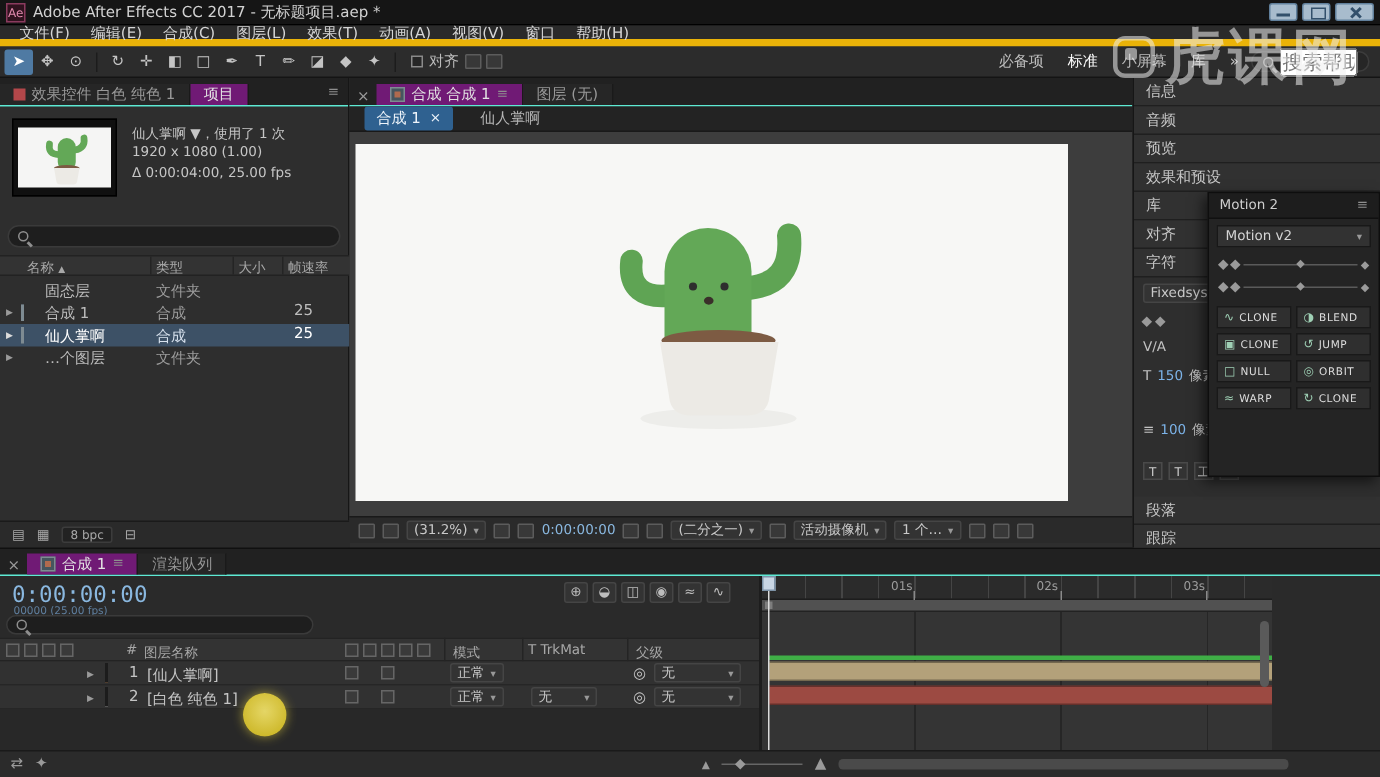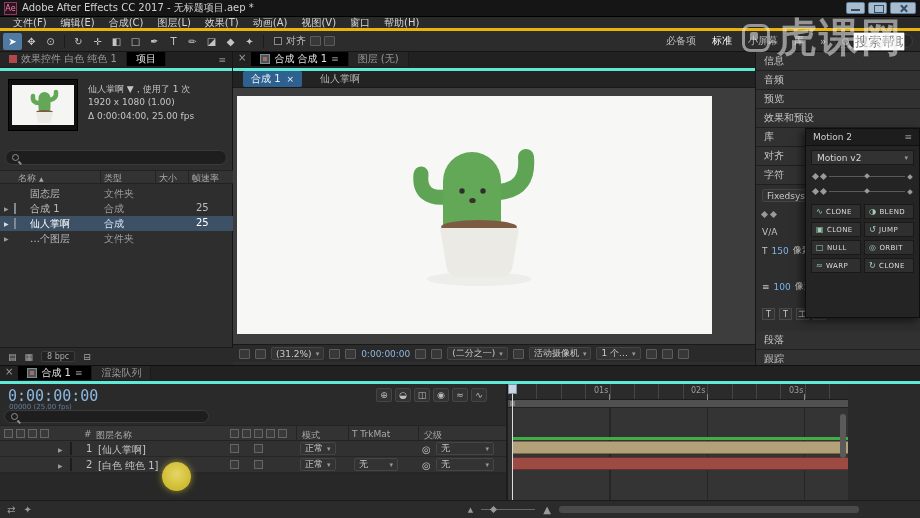--- a/index.html
+++ b/index.html
@@ -14,37 +14,37 @@
 .wtitle{font-size:10px;color:#d2d2d2;white-space:nowrap}
 .winbtns{margin-left:auto;display:flex;gap:3px}
 .wbtn{width:19px;height:12px;background:#a8bccd;border:1px solid #61809c;border-radius:2px;position:relative}
 .wbtn.min::after{content:"";position:absolute;left:4px;right:4px;bottom:2px;height:2px;background:#33506b}
 .wbtn.max::after{content:"";position:absolute;left:5px;top:2px;width:8px;height:6px;border:1px solid #33506b}
 .wbtn.cls{width:26px}
 .wbtn.cls::before,.wbtn.cls::after{content:"";position:absolute;left:12px;top:1px;width:2px;height:9px;background:#33506b;transform:rotate(45deg)}
 .wbtn.cls::after{transform:rotate(-45deg)}
 
 
-.menubar{left:0;top:17px;width:920px;height:14px;background:#2a2a2a;display:flex;align-items:center;padding:0 6px;border-bottom:3px solid #eab308}
+.menubar{left:0;top:17px;width:920px;height:14px;background:#2a2a2a;display:flex;align-items:center;padding:0 6px;border-bottom:5px solid #eab308}
 .mitem{font-size:10px;color:#d6d6d6;padding:0 7px;white-space:nowrap}
 .toolbar{left:0;top:31px;width:920px;height:21px;background:#2c2c2c;border-bottom:1px solid #141414;display:flex;align-items:center;padding:0 3px}
 .tool{width:19px;height:17px;display:flex;align-items:center;justify-content:center;font-size:10px;color:#c4c4c4;border-radius:2px;flex:none}
 .tool.on{background:#4f7aa3;color:#fff}
 .tsep{width:1px;height:13px;background:#1c1c1c;margin:0 4px;flex:none}
 .chk{width:8px;height:8px;border:1px solid #8a8a8a;background:#262626;flex:none}
 .wslabel{font-size:10px;color:#bdbdbd;padding:0 8px;white-space:nowrap}
 .wslabel.on{color:#fff}
 .helpbox{display:flex;align-items:center;gap:4px;background:#262626;border:1px solid #3c3c3c;border-radius:8px;height:14px;padding:0 7px;color:#7e7e7e;font-size:9px;margin-right:4px}
 .mag{width:7px;height:7px;border:1px solid #8f8f8f;border-radius:50%;position:relative;flex:none}
 .mag::after{content:"";position:absolute;width:4px;height:1.5px;background:#8f8f8f;transform:rotate(45deg);left:5px;top:7px}
 
 
-.tabbar{background:#212121;border-bottom:3px solid #5eead4;display:flex;align-items:flex-start}
+.tabbar{background:#212121;border-bottom:1px solid #5eead4;display:flex;align-items:flex-end}
 .tab{display:flex;align-items:center;gap:4px;padding:0 9px;font-size:10px;color:#989898;background:#262626;border-right:1px solid #1a1a1a;white-space:nowrap}
-.tab.on{background:#000000;color:#e2e2e2}
+.tab.on{background:#701a75;color:#e2e2e2}
 .ham{color:#8f8f8f;font-size:9px}
 .xg{color:#9a9a9a;font-size:10px;padding:0 5px;display:flex;align-items:center}
 .sbx{width:11px;height:10px;border:1px solid #5c5c5c;background:#383838;border-radius:1px;flex:none}
 .dd{background:#333;border:1px solid #454545;border-radius:2px;display:inline-flex;align-items:center;gap:4px;padding:0 4px;height:13px;font-size:9px;color:#c9c9c9;white-space:nowrap}
 .dda{font-size:7px;color:#999}
 .dia{width:5px;height:5px;background:#9a9a9a;transform:rotate(45deg);flex:none}
 
 
 .leftpanel{left:0;top:52px;width:233px;height:313px;background:#2e2e2e;border-right:1px solid #161616}
 .lp-tabbar{height:19px}

